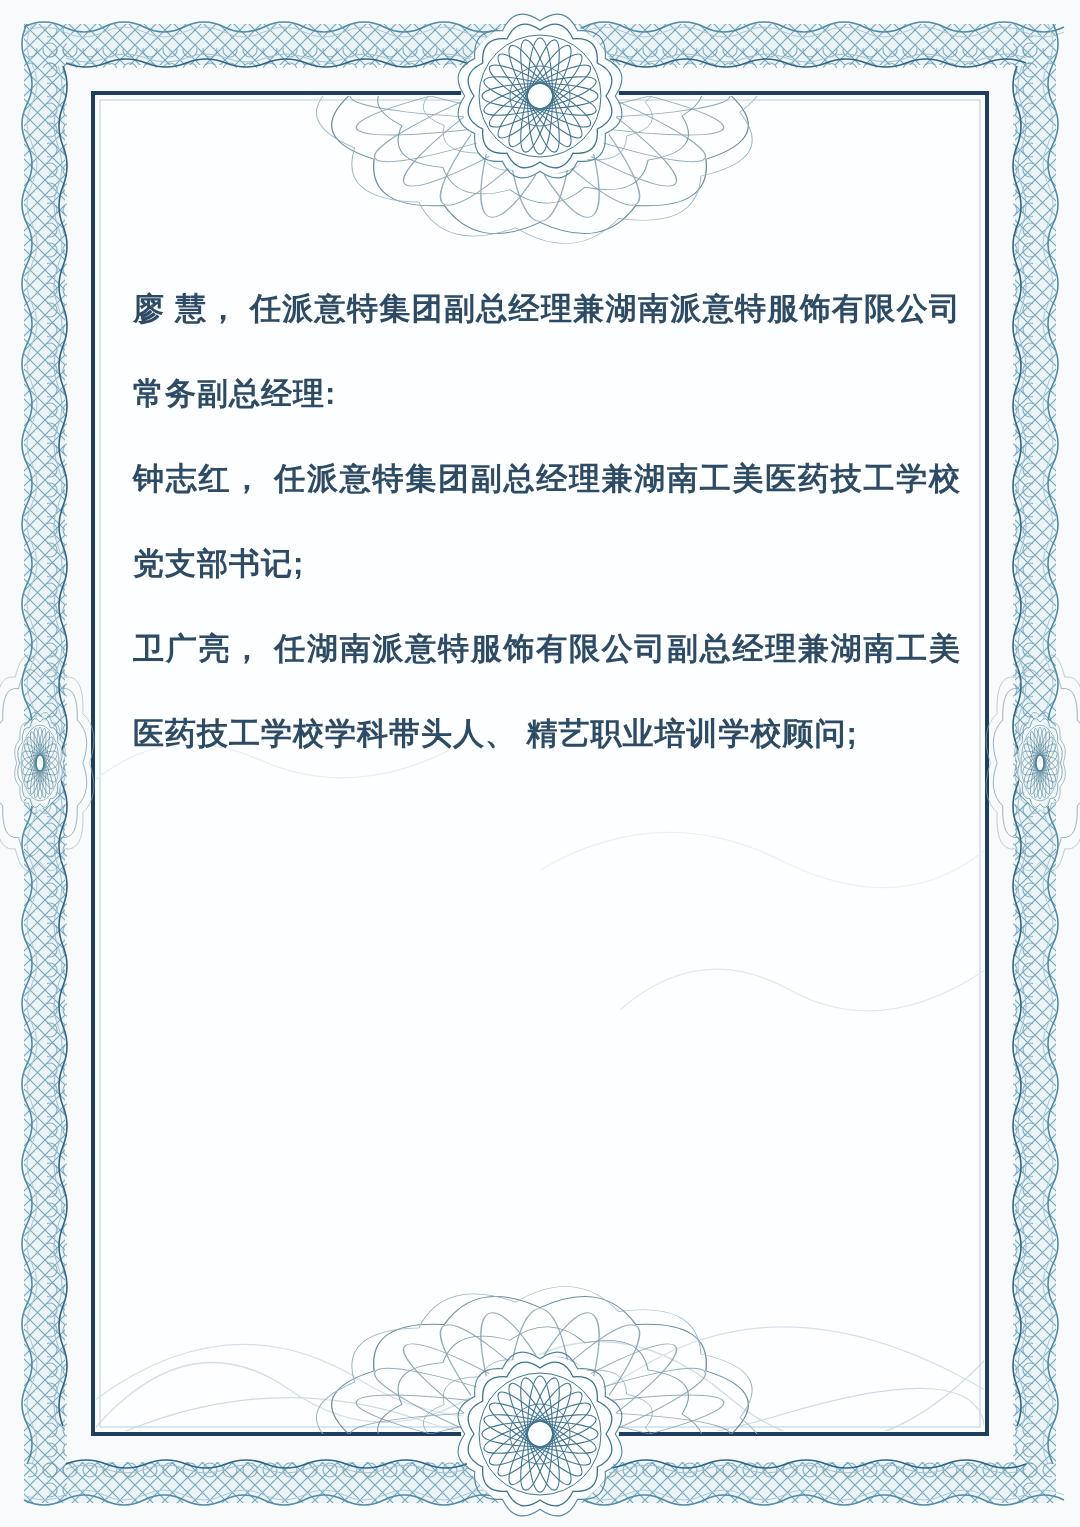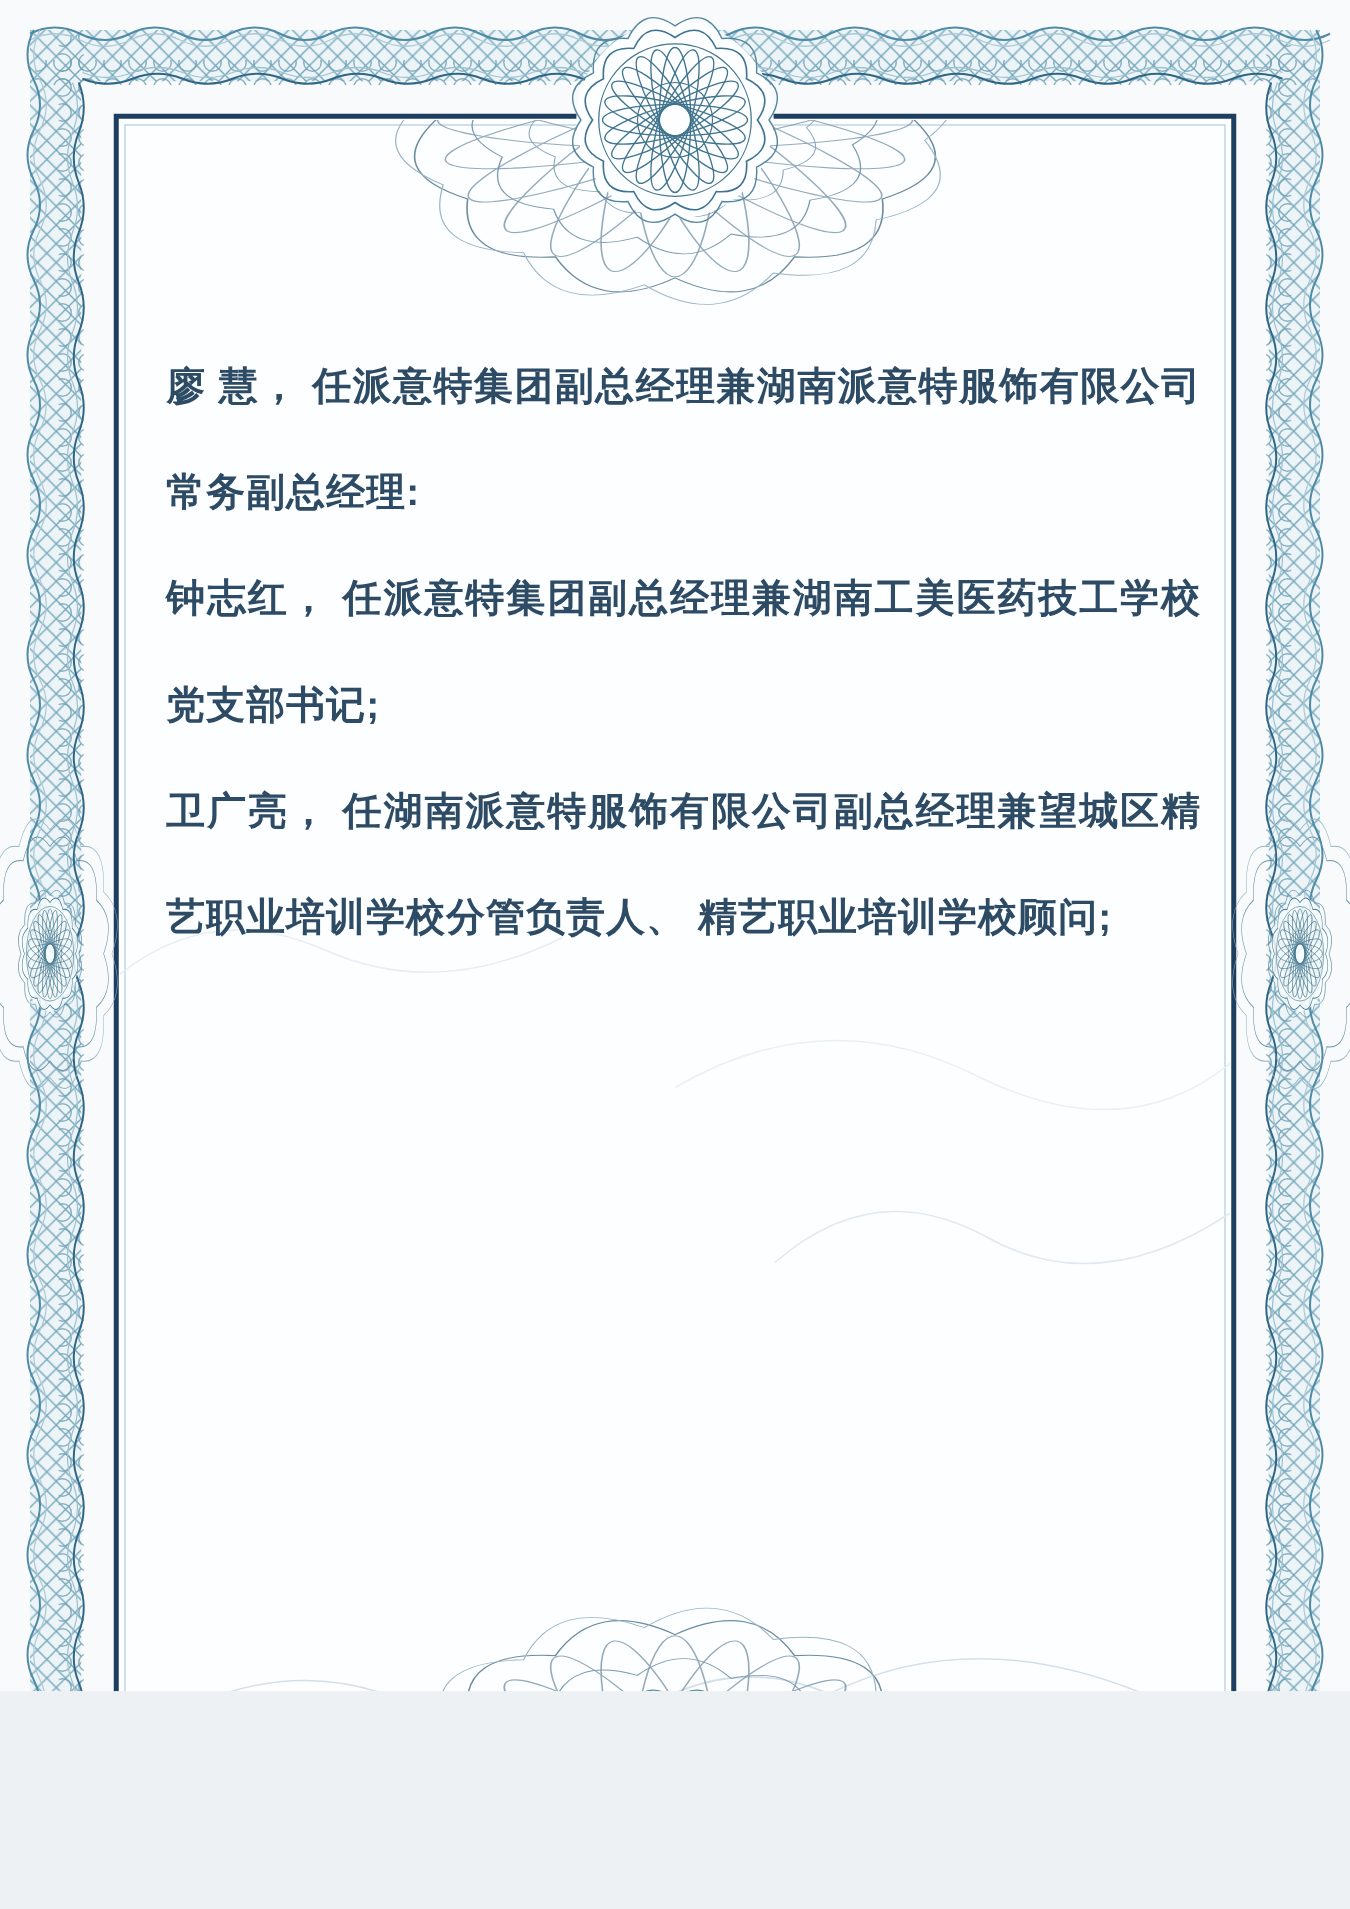--- a/index.html
+++ b/index.html
@@ -1,17 +1,17 @@
 <!DOCTYPE html>
 <html><head>
 <meta charset="utf-8">
 <style>
   html,body{margin:0;padding:0;background:#eef1f3;}
   .page{
-    position:relative;width:1080px;height:1353px;
+    position:relative;width:1080px;height:1527px;
     background:#f8fafb;overflow:hidden;
     font-family:"Liberation Sans","DejaVu Sans",sans-serif;
   }
   .decor{position:absolute;left:0;top:0;width:1080px;height:1527px;}
   .content{
     position:absolute;left:133px;top:266px;width:828px;
     color:#2d4b64;font-size:31px;font-weight:700;line-height:85px;
     letter-spacing:1px;text-align:justify;
   }
   .content p{margin:0;text-align:justify;text-align-last:left;}
@@ -148,16 +148,16 @@
         <use href="#scallop" transform="scale(1.5)" stroke="#93b3c2" stroke-width="0.55"></use>
         <use href="#rosette-core" transform="scale(0.62)"></use>
       </g>
     </g>
     <use href="#left-med" transform="matrix(-1 0 0 1 1080 0)"></use>
   </svg>
 
   <main class="content">
     <p>廖 慧， 任派意特集团副总经理兼湖南派意特服饰有限公司常务副总经理:</p>
     <p>钟志红， 任派意特集团副总经理兼湖南工美医药技工学校党支部书记;</p>
-    <p>卫广亮， 任湖南派意特服饰有限公司副总经理兼望城区精艺职业培训学校分管负责人、 精艺职业培训学校顾问;</p>
+    <p>卫广亮， 任湖南派意特服饰有限公司副总经理兼湖南工美医药技工学校学科带头人、 精艺职业培训学校顾问;</p>
   </main>
 
 </div>
 
 </body></html>

